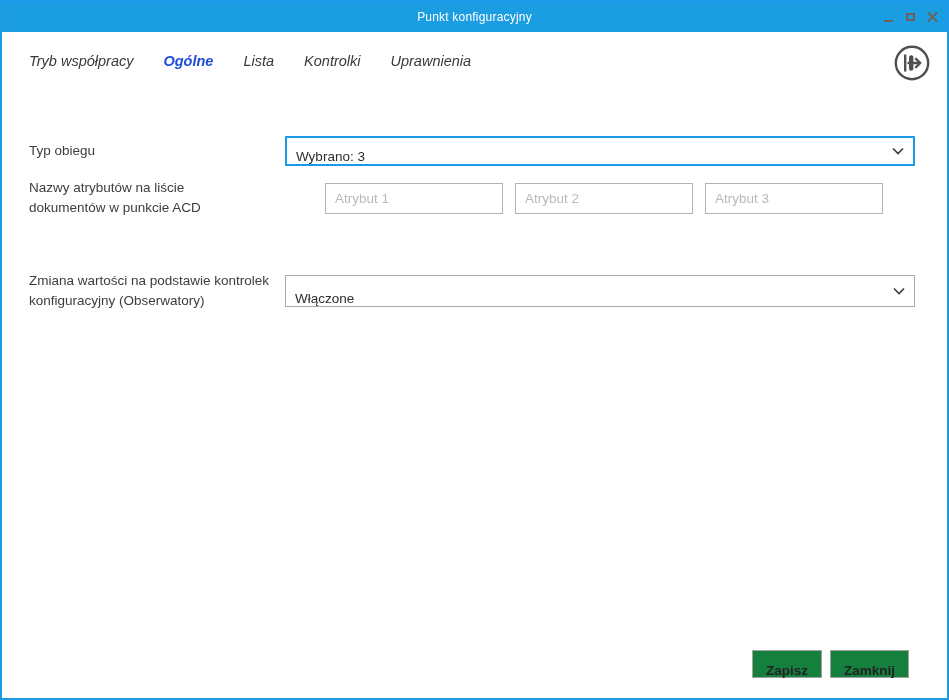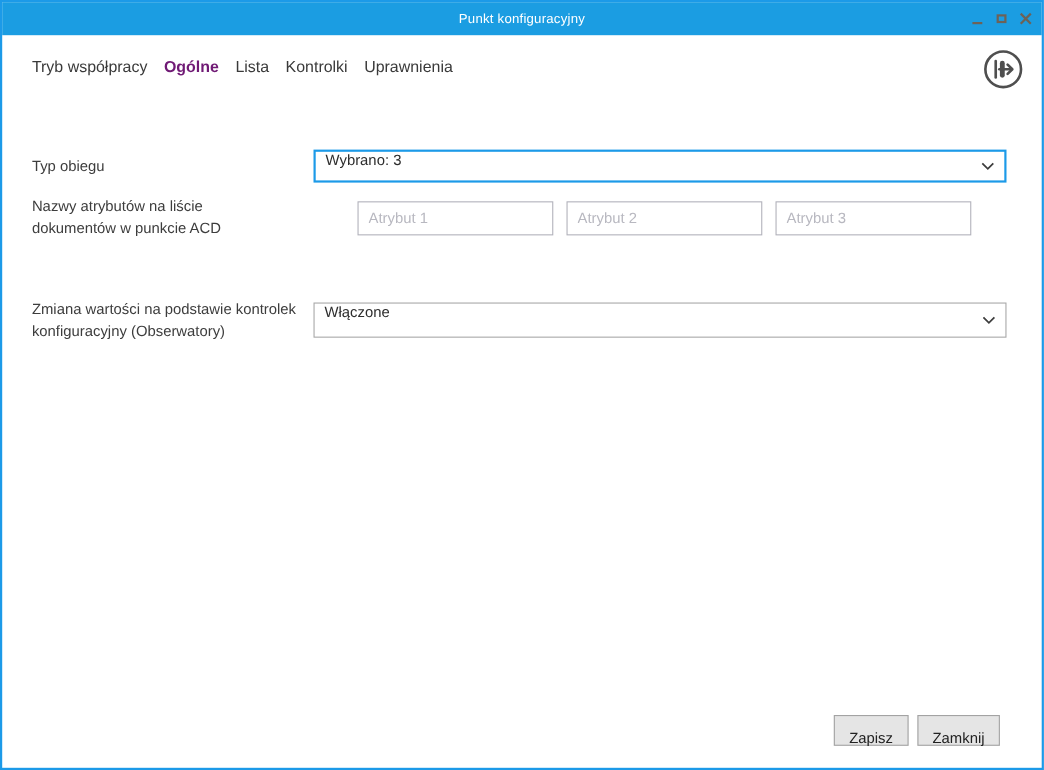--- a/index.html
+++ b/index.html
@@ -38,26 +38,26 @@
   .glyph-close::before, .glyph-close::after {
     content:""; position:absolute; left:-1px; top:4.5px; width:13px; height:2px;
     background:#6d6257;
   }
   .glyph-close::before { transform:rotate(45deg); }
   .glyph-close::after  { transform:rotate(-45deg); }
 
   
   .tabs {
     position:absolute; top:51px; left:27px;
-    display:flex; gap:15px; align-items:flex-end;
+    display:flex; gap:30px; align-items:flex-end;font-style:italic;
   }
   .tab {
     font-size:14.5px; color:#3a3a3a; cursor:pointer; white-space:nowrap;
   }
-  .tab.active { color:#701a75; font-weight:700; }
+  .tab.active { color:#1d4ed8; font-weight:700; }
 
   
   .header-icon {
     position:absolute; top:42px; right:16px; width:38px; height:38px;
   }
 
   
   .row {
     position:absolute; left:27px; right:32px;
     display:flex; align-items:center;
@@ -75,44 +75,44 @@
   .text-input {
     width:100%; height:30px;
     border:1px solid #b2b2bb; background:#ffffff;
     font-family:"Liberation Sans", sans-serif;
     font-size:13.5px; color:#333; padding:0 9px; outline:none;
   }
   .text-input::placeholder { color:#b8b8c0; opacity:1; }
 
   .select-box {
     position:relative; width:100%; height:30px;
-    background:#ffffff; display:flex; align-items:flex-start;
+    background:#ffffff; display:flex; align-items:flex-end;
     font-size:13.5px; color:#2d2d2d; padding:0 40px 0 9px;
     cursor:default;
   }
   .select-box.focused { border:2px solid #1c9ae8; }
   .select-box.normal  { border:1px solid #a8a8a8; height:32px; }
   .chevron {
     position:absolute; right:9px; top:50%; transform:translateY(-50%);
     width:12px; height:8px; display:block;
   }
 
   .attr-inputs { display:flex; gap:12px; width:100%;padding-left:40px; }
   .attr-inputs .text-input { width:178px; flex:0 0 178px; height:31px; }
 
   
   .footer-buttons {
     position:absolute; right:38px; bottom:20px;
     display:flex; gap:8px;
   }
   .btn {
     height:28px; padding:12px 13px;
-    background:#e5e5e5; border:1px solid #a3a3a3;
+    background:#15803d; border:1px solid #a3a3a3;
     font-family:"Liberation Sans", sans-serif;
-    font-size:13.5px; font-weight:400; color:#222;
+    font-size:13.5px; font-weight:700; color:#222;
     cursor:pointer;
   }
 </style>
 </head>
 <body>
 
 <div class="window">
 
   <div class="titlebar">
     <span class="title">Punkt konfiguracyjny</span>

